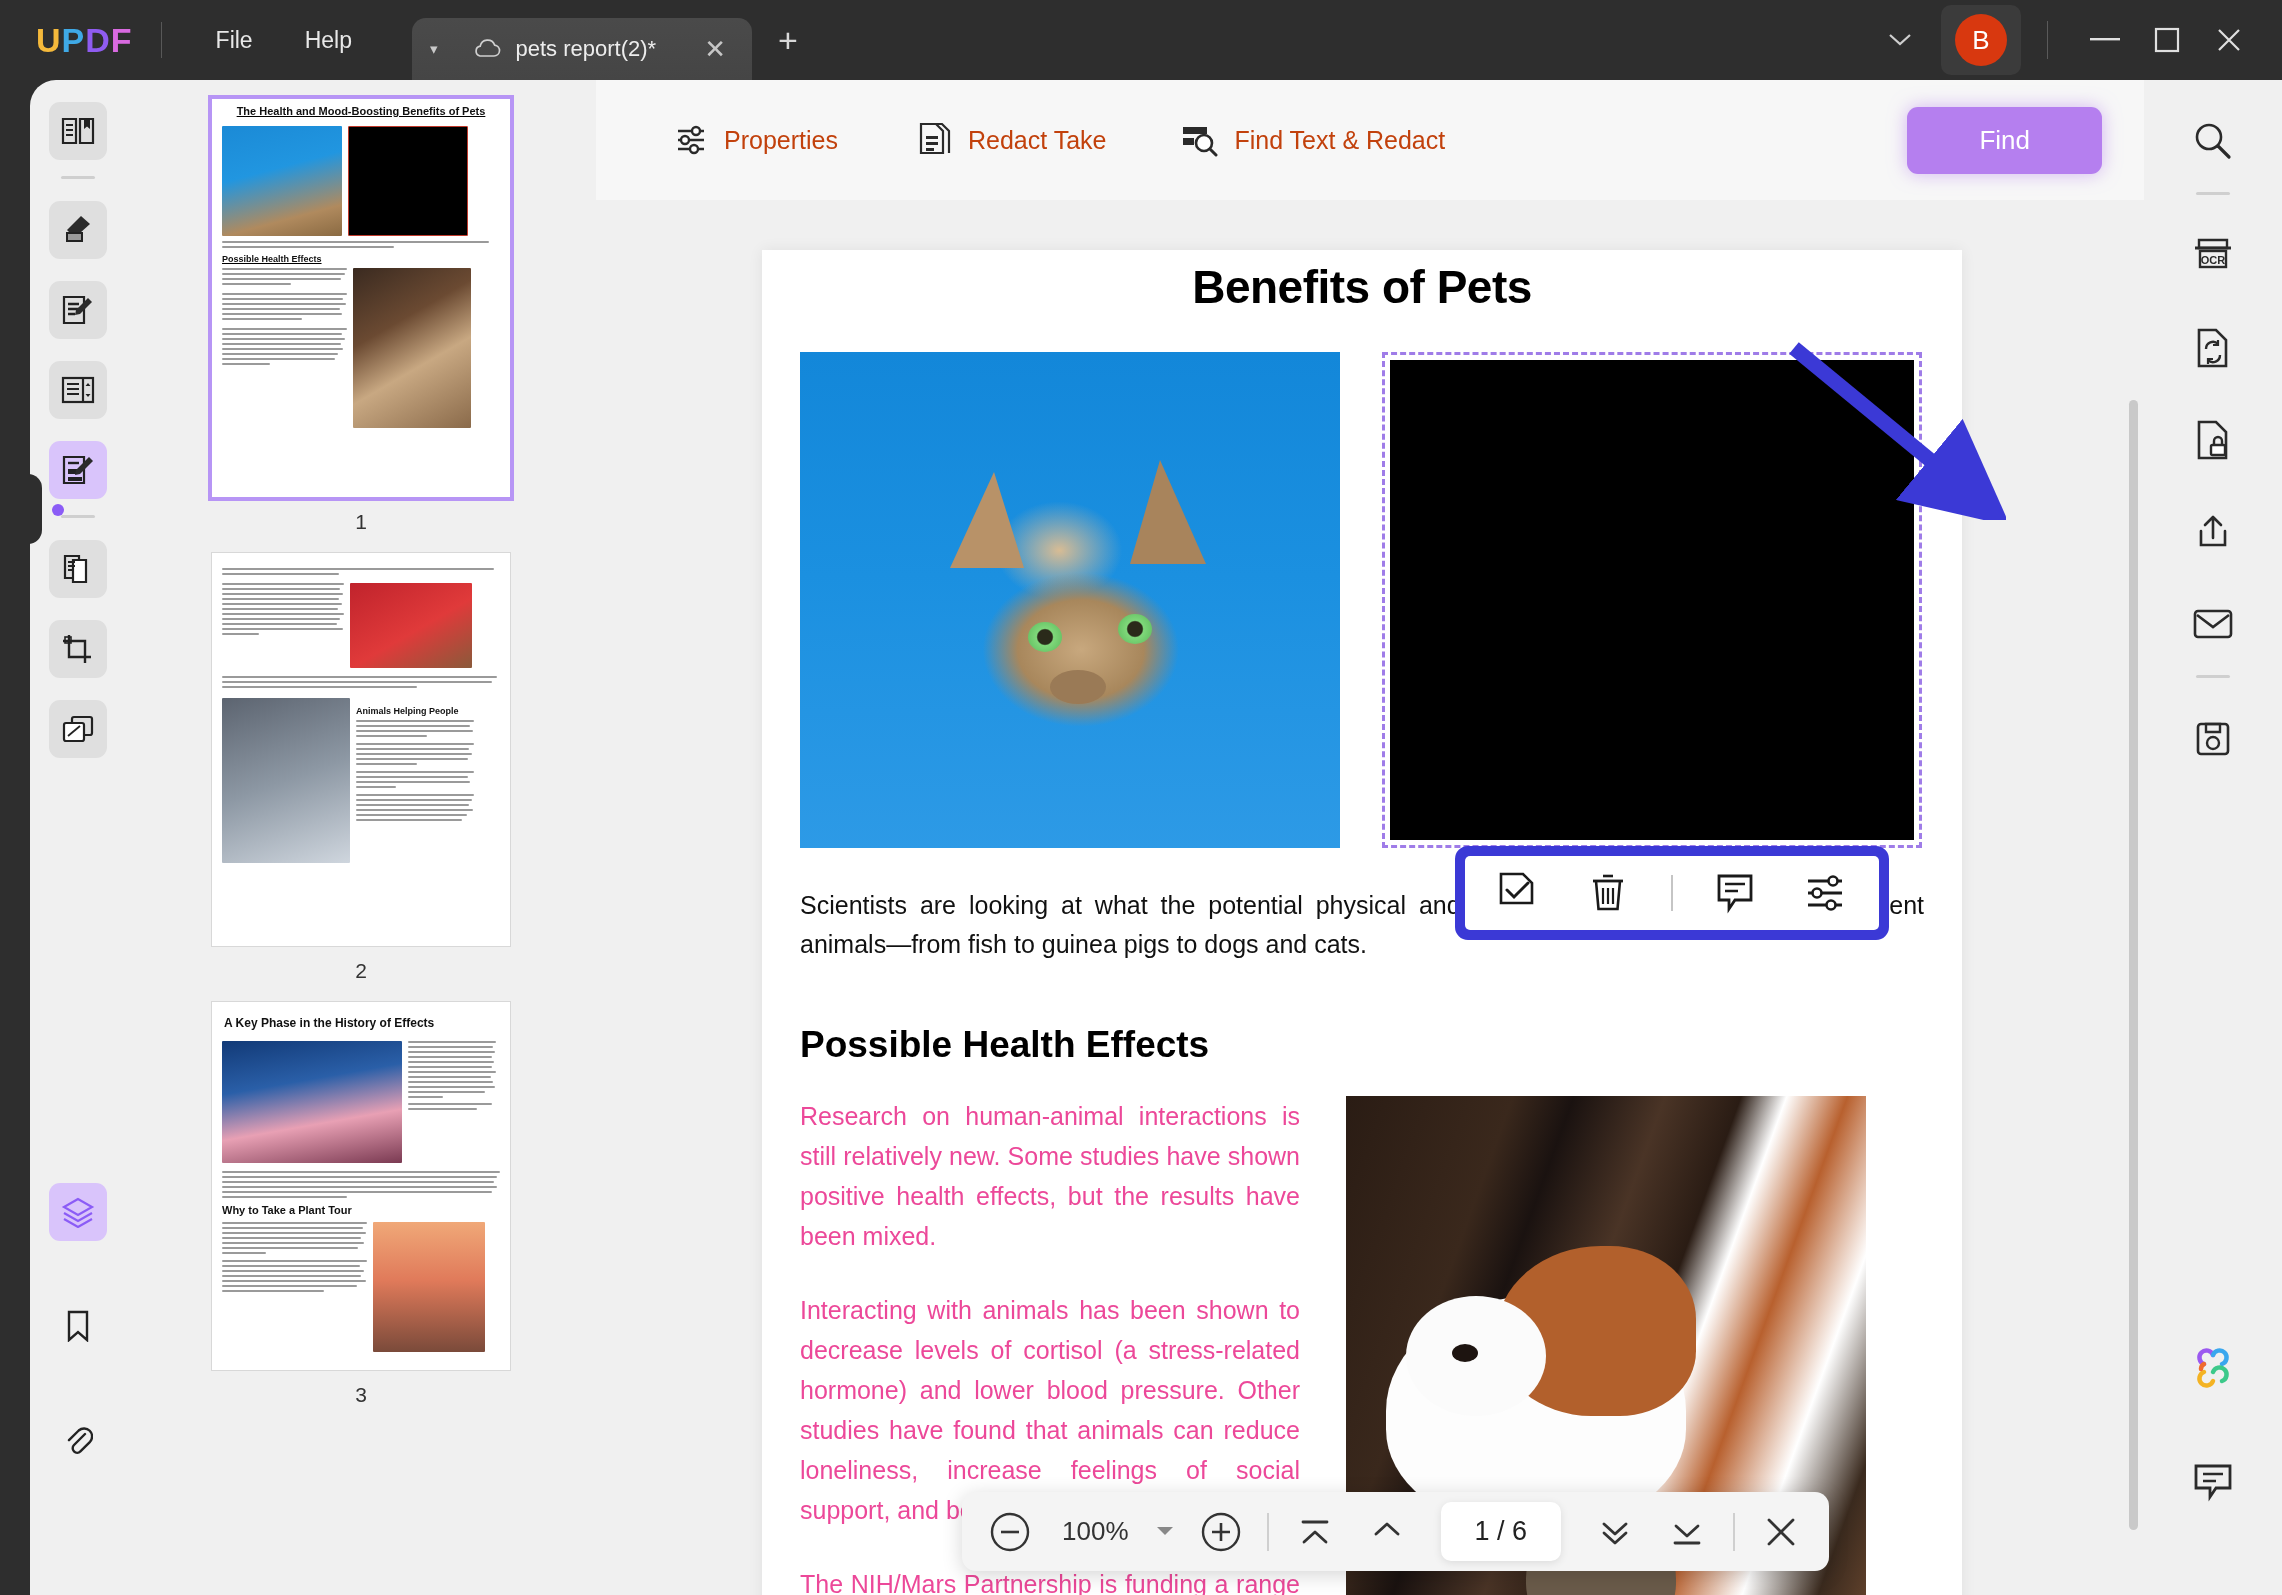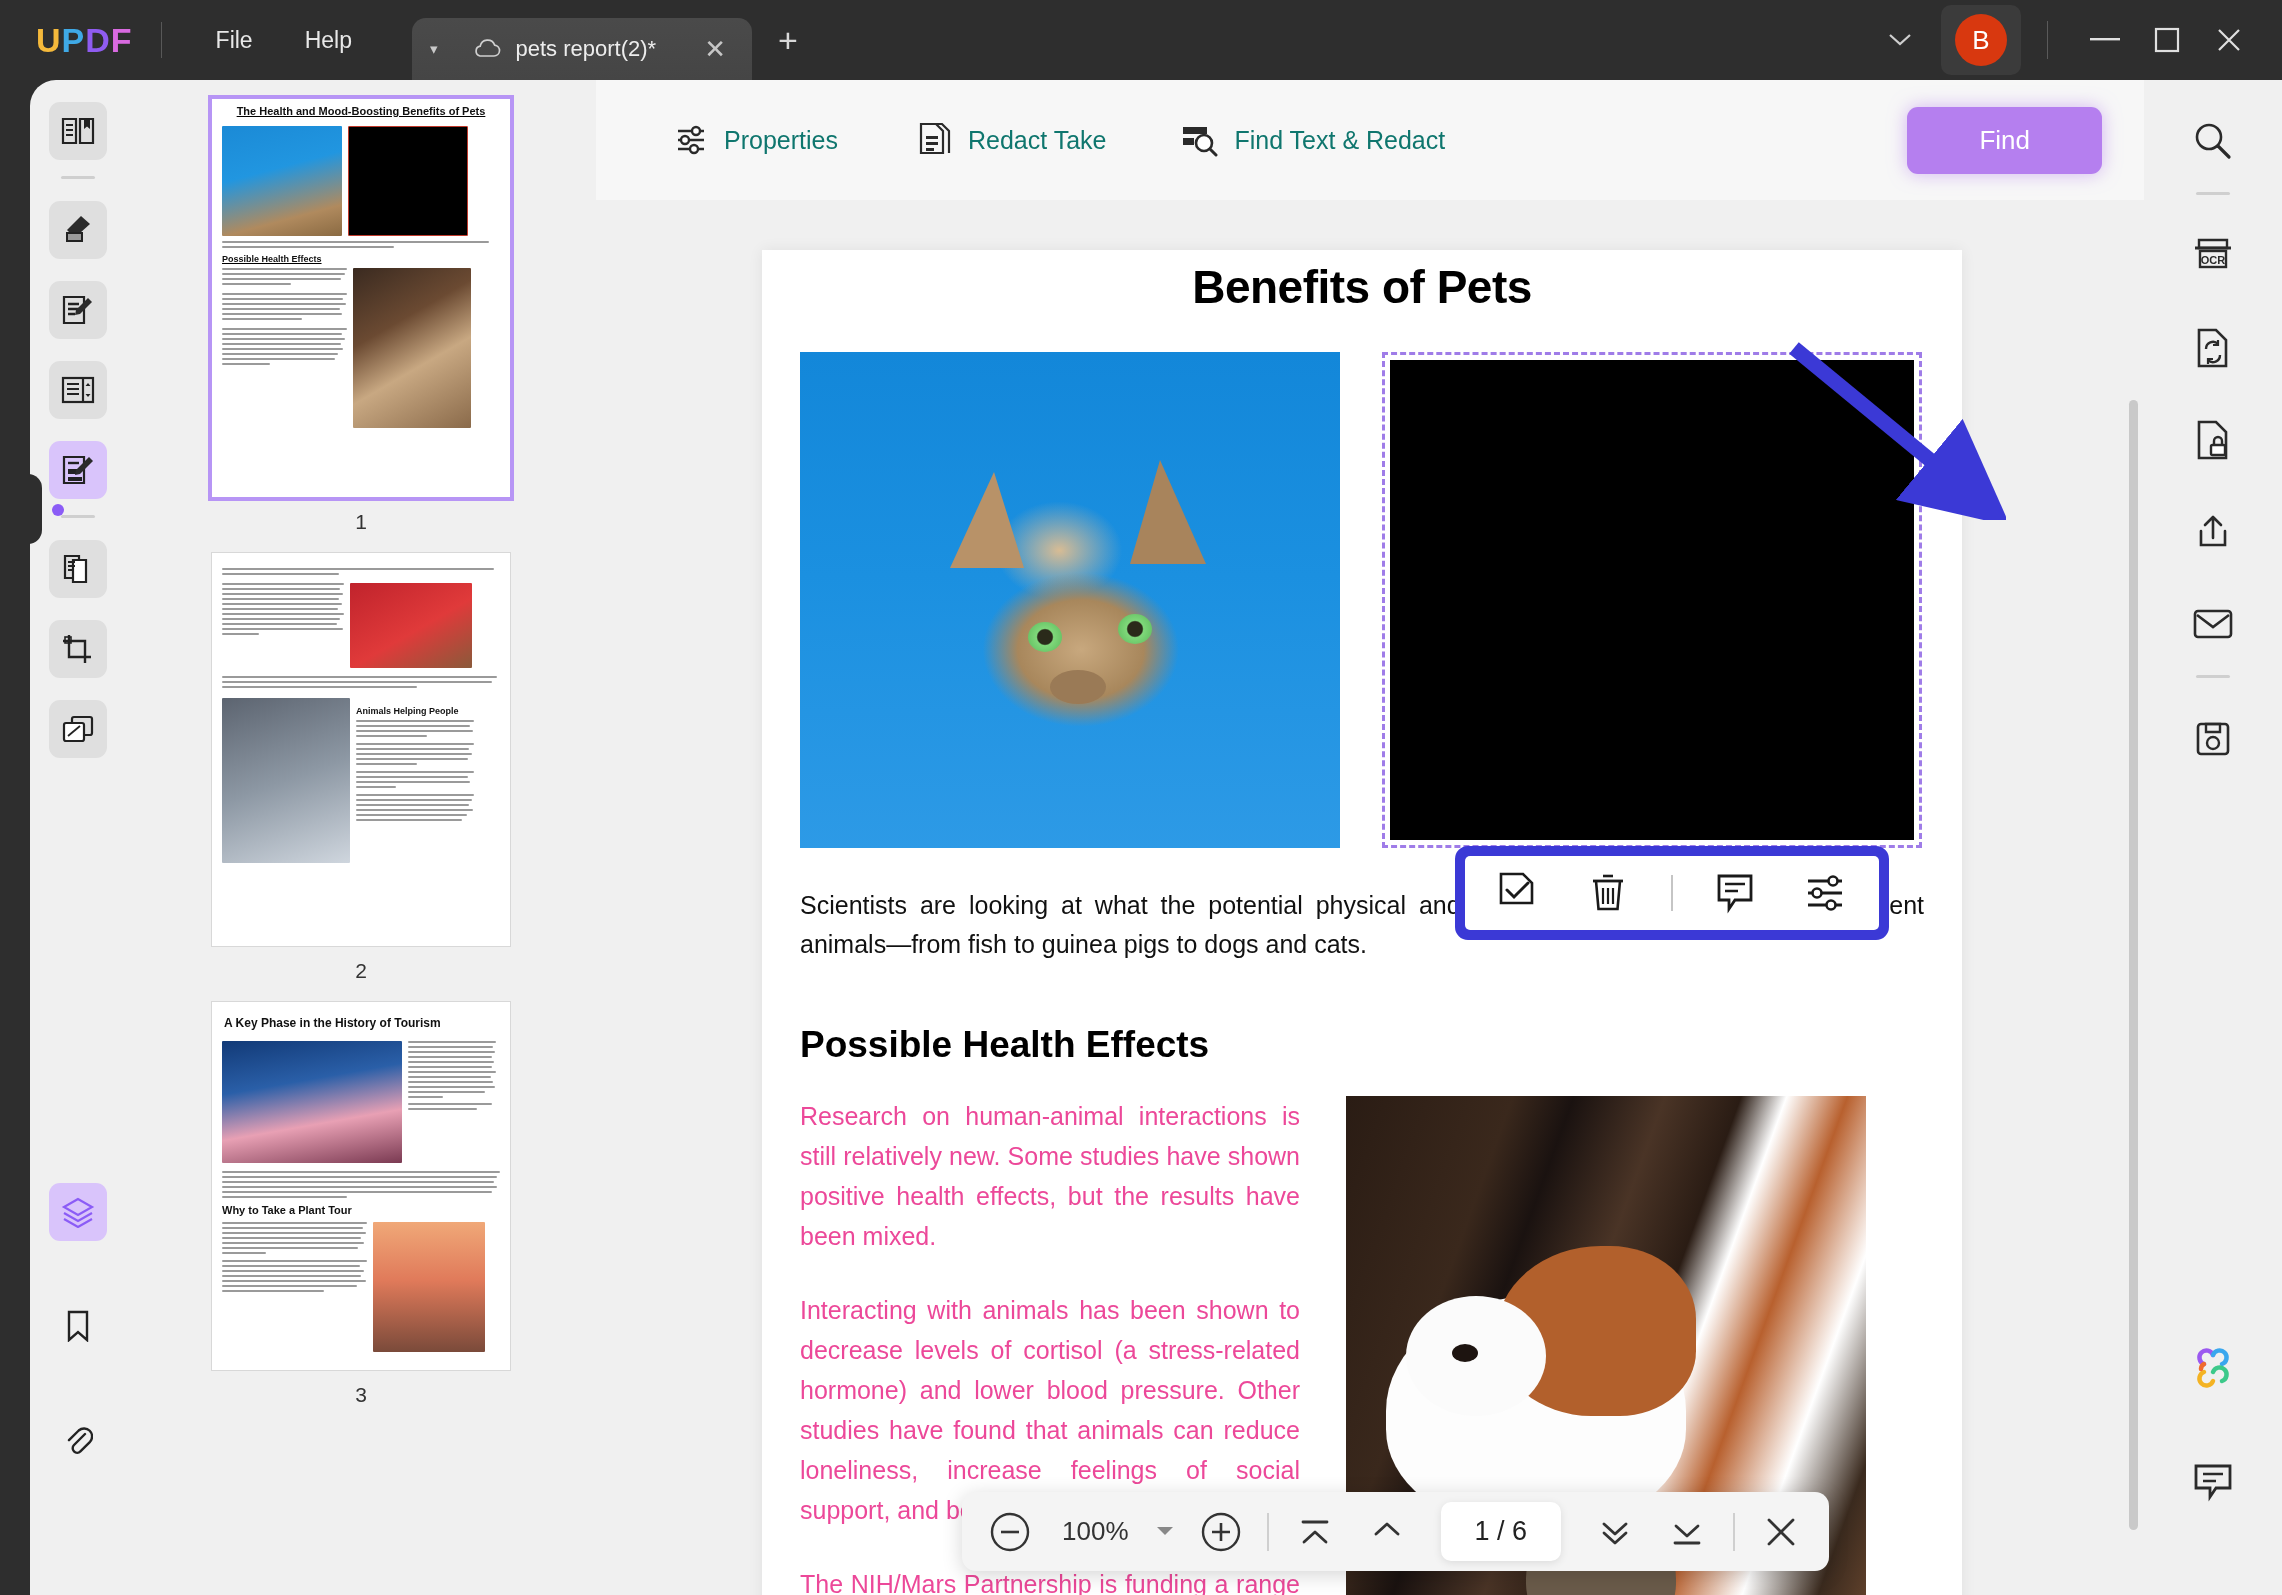--- a/index.html
+++ b/index.html
@@ -109,21 +109,21 @@
   .tp-reddog { background:linear-gradient(150deg,#c0232c,#e03a3a 55%,#8a5a3a); }
   .tp-havana { background:linear-gradient(170deg,#123a77,#2a5fa8 35%,#e8a0b4 65%,#7a3a52); }
   .tp-eiffel { background:linear-gradient(180deg,#f0a878,#e07a5a 45%,#7a4a3a); }
 
   
   .toolbar {
     position:absolute; top:0; left:596px; width:1548px; height:120px;
     background:#f7f7f7; display:flex; align-items:center;
   }
   .tool { display:flex; align-items:center; gap:16px; padding:14px 20px;
-          border-radius:10px; color:#0f766e; font-size:25px; }
+          border-radius:10px; color:#c2410c; font-size:25px; }
   .tool-lbl { white-space:nowrap; }
   .mark-wrap {
     border:6px solid #3b39d6; border-radius:14px; padding:5px; margin-left:60px;
   }
   .mark-btn {
     background:#e5d8fd; border-radius:7px; padding:13px 22px;
     display:flex; align-items:center; gap:16px;
     color:#8b5cf6; font-size:25px; white-space:nowrap;
   }
   .apply-btn {
@@ -497,21 +497,21 @@
                   <div class="tp-line" style="width:90%"></div>
               </div>
             </div>
           </div>
         </div>
         <div class="thumb-num">2</div>
       </div>
 
       <div class="thumb-item">
         <div class="thumb-page" style="height:370px;">
-          <div class="tp-title" style="text-align:left;padding:14px 12px 6px;font-size:12px;">A Key Phase in the History of Tourism</div>
+          <div class="tp-title" style="text-align:left;padding:14px 12px 6px;font-size:12px;">A Key Phase in the History of Effects</div>
           <div class="tp-body">
             <div class="tp-row">
               <div class="tp-img tp-havana" style="width:180px;height:122px;"></div>
               <div style="width:88px;">
                 <div class="tp-line" style="width:100%"></div>
                   <div class="tp-line" style="width:97%"></div>
                 <div class="tp-line" style="width:99%"></div>
                   <div class="tp-line" style="width:95%"></div>
                 <div class="tp-line" style="width:98%"></div>
                   <div class="tp-line" style="width:96%"></div>

